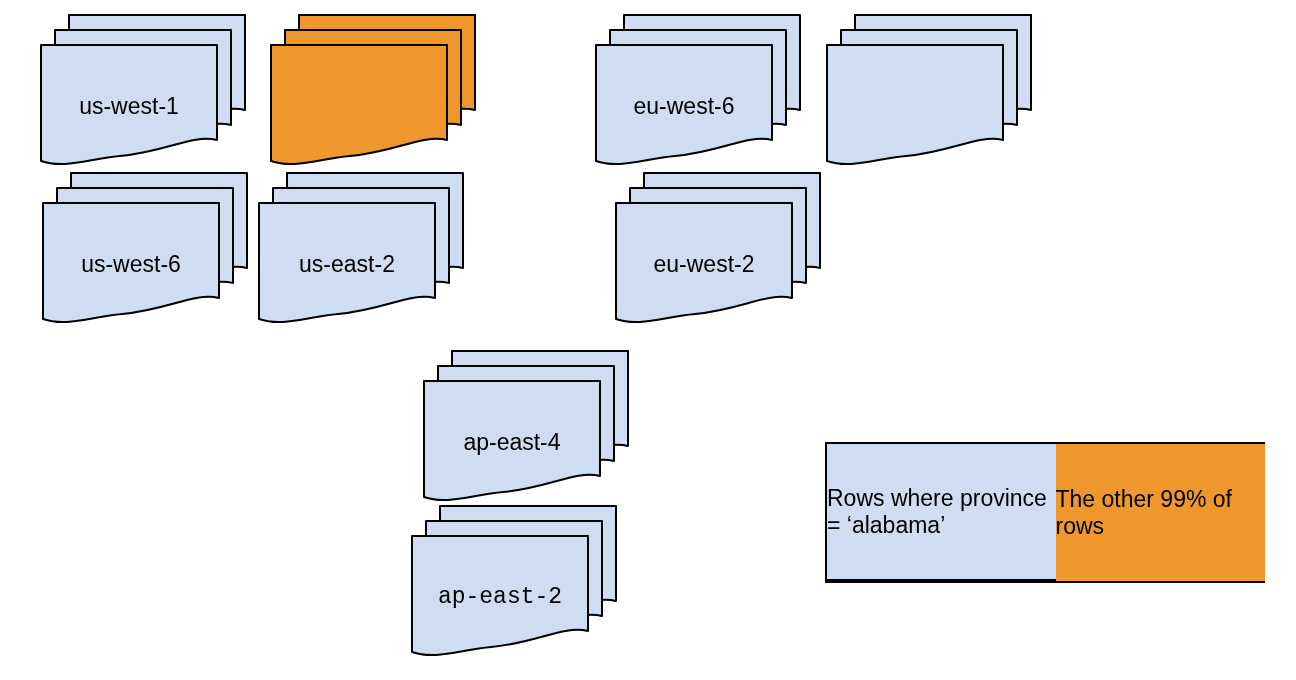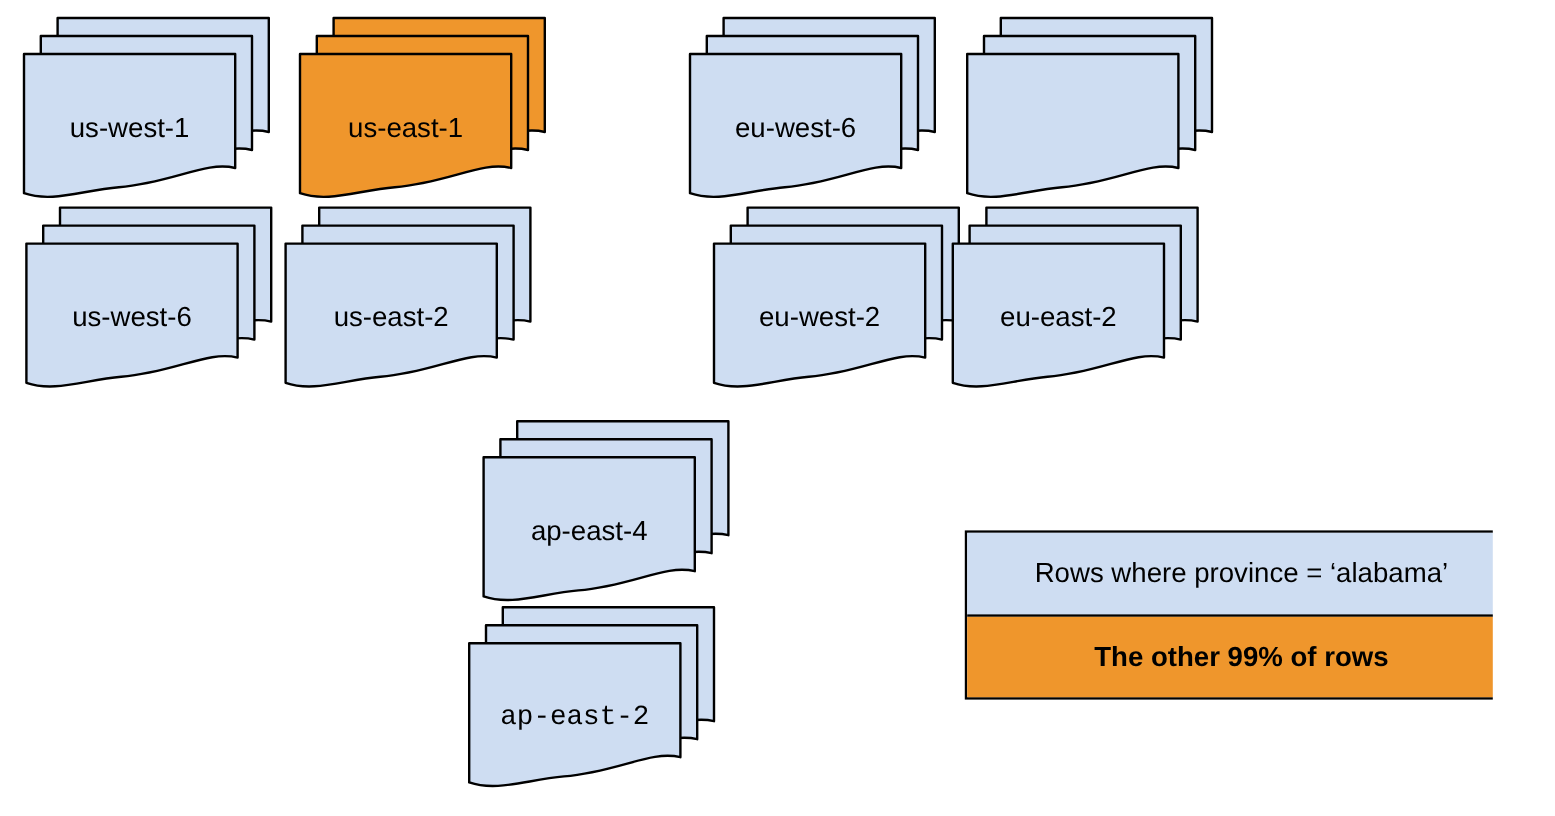--- a/index.html
+++ b/index.html
@@ -10,20 +10,21 @@
     --text: #000000;
   }
   html, body { background: #ffffff; }
   .canvas {
     position: relative;
     width: 1244px;
     height: 680px;
     background: #ffffff;
     font-family: "Liberation Sans", sans-serif;
     overflow: hidden;
+    margin-left: 21px;
   }
   .stack { position: absolute; width: 206px; height: 158px; }
   .sheet { position: absolute; overflow: visible; }
   .s3 { left: 28px; top: 0; }
   .s2 { left: 14px; top: 15px; }
   .s1 { left: 0; top: 30px; }
   .doc {
     fill: var(--blue);
     stroke: var(--stroke);
     stroke-width: 2;
@@ -43,34 +44,34 @@
   .z30 { z-index: 30; }
   .z20 { z-index: 20; }
   .z12 { z-index: 12; }
   .z11 { z-index: 11; font-family: Liberation Mono, monospace; }
   .legend {
     position: absolute;
     left: 804px; top: 442px;
     width: 461px; height: 141px;
     border: 2px solid var(--stroke);
     display: flex;
-    flex-direction: column;
+    flex-direction: row;
     z-index: 5;
     background: #fff;
   }
   .legend-row {
     flex: 1;
     display: flex;
     align-items: center;
     justify-content: center;
     font-size: 23px;
     color: var(--text);
   }
   .legend-row[data-variant="blue"] { background: var(--blue); border-bottom: 2px solid var(--stroke); }
-  .legend-row[data-variant="orange"] { background: var(--orange); font-weight: bold; }
+  .legend-row[data-variant="orange"] { background: var(--orange); }
 </style>
 </head>
 <body>
 
 <div class="canvas">
 
   <div class="stack z30" style="left:19px;top:14px" data-variant="blue">
     <svg class="sheet s3" width="178" height="128" viewBox="0 0 178 128">
         <path class="doc" d="M1,1 H177 V96 C152,90 126,108 80,112 C48,115 24,125 1,117 Z"></path>
       </svg>
@@ -86,21 +87,20 @@
   <div class="stack z30" style="left:249px;top:14px" data-variant="orange">
     <svg class="sheet s3" width="178" height="128" viewBox="0 0 178 128">
         <path class="doc" d="M1,1 H177 V96 C152,90 126,108 80,112 C48,115 24,125 1,117 Z"></path>
       </svg>
     <svg class="sheet s2" width="178" height="128" viewBox="0 0 178 128">
         <path class="doc" d="M1,1 H177 V96 C152,90 126,108 80,112 C48,115 24,125 1,117 Z"></path>
       </svg>
     <svg class="sheet s1" width="178" height="128" viewBox="0 0 178 128">
         <path class="doc" d="M1,1 H177 V96 C152,90 126,108 80,112 C48,115 24,125 1,117 Z"></path>
       </svg>
-    <div class="stack-label">us-east-1</div>
   </div>
 
   <div class="stack z30" style="left:574px;top:14px" data-variant="blue">
     <svg class="sheet s3" width="178" height="128" viewBox="0 0 178 128">
         <path class="doc" d="M1,1 H177 V96 C152,90 126,108 80,112 C48,115 24,125 1,117 Z"></path>
       </svg>
     <svg class="sheet s2" width="178" height="128" viewBox="0 0 178 128">
         <path class="doc" d="M1,1 H177 V96 C152,90 126,108 80,112 C48,115 24,125 1,117 Z"></path>
       </svg>
     <svg class="sheet s1" width="178" height="128" viewBox="0 0 178 128">
@@ -153,32 +153,20 @@
       </svg>
     <svg class="sheet s2" width="178" height="128" viewBox="0 0 178 128">
         <path class="doc" d="M1,1 H177 V96 C152,90 126,108 80,112 C48,115 24,125 1,117 Z"></path>
       </svg>
     <svg class="sheet s1" width="178" height="128" viewBox="0 0 178 128">
         <path class="doc" d="M1,1 H177 V96 C152,90 126,108 80,112 C48,115 24,125 1,117 Z"></path>
       </svg>
     <div class="stack-label">eu-west-2</div>
   </div>
 
-  <div class="stack z20" style="left:793px;top:172px" data-variant="blue">
-    <svg class="sheet s3" width="178" height="128" viewBox="0 0 178 128">
-        <path class="doc" d="M1,1 H177 V96 C152,90 126,108 80,112 C48,115 24,125 1,117 Z"></path>
-      </svg>
-    <svg class="sheet s2" width="178" height="128" viewBox="0 0 178 128">
-        <path class="doc" d="M1,1 H177 V96 C152,90 126,108 80,112 C48,115 24,125 1,117 Z"></path>
-      </svg>
-    <svg class="sheet s1" width="178" height="128" viewBox="0 0 178 128">
-        <path class="doc" d="M1,1 H177 V96 C152,90 126,108 80,112 C48,115 24,125 1,117 Z"></path>
-      </svg>
-    <div class="stack-label">eu-east-2</div>
-  </div>
 
   <div class="stack z12" style="left:402px;top:350px" data-variant="blue">
     <svg class="sheet s3" width="178" height="128" viewBox="0 0 178 128">
         <path class="doc" d="M1,1 H177 V96 C152,90 126,108 80,112 C48,115 24,125 1,117 Z"></path>
       </svg>
     <svg class="sheet s2" width="178" height="128" viewBox="0 0 178 128">
         <path class="doc" d="M1,1 H177 V96 C152,90 126,108 80,112 C48,115 24,125 1,117 Z"></path>
       </svg>
     <svg class="sheet s1" width="178" height="128" viewBox="0 0 178 128">
         <path class="doc" d="M1,1 H177 V96 C152,90 126,108 80,112 C48,115 24,125 1,117 Z"></path>

